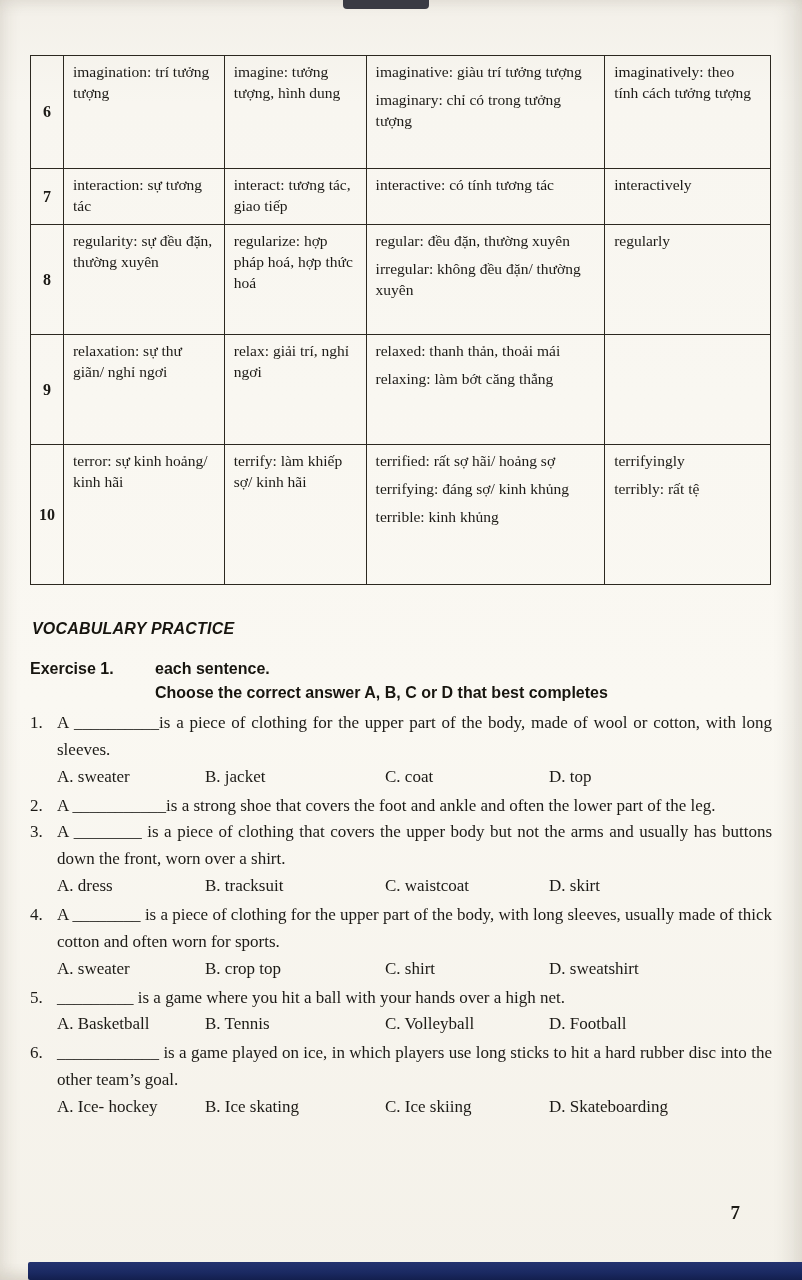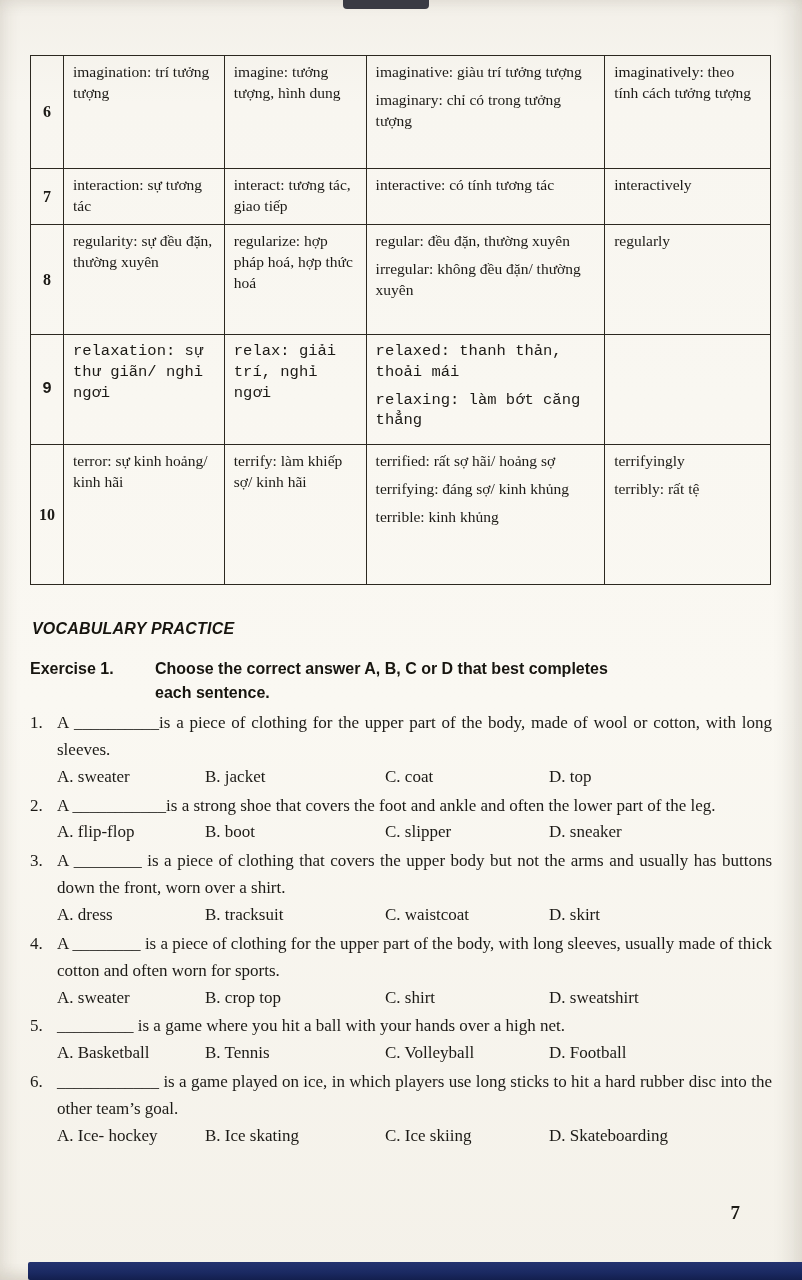--- a/index.html
+++ b/index.html
@@ -44,21 +44,21 @@
   .vtable td.num {
     text-align: center; vertical-align: middle;
     font-weight: bold; font-size: 16px; padding: 0 2px;
   }
   .c0 { width: 33px; } .c1 { width: 161px; } .c2 { width: 142px; }
   .c3 { width: 239px; } .c4 { width: 166px; }
   .ln + .ln { margin-top: 7px; }
   tr.r0 td { height: 113px; }
   tr.r1 td { height: 56px; }
   tr.r2 td { height: 110px; }
-  tr.r3 td { height: 110px; font-family: Liberation Mono, monospace; }
+  tr.r3 td { height: 110px; }
   tr.r4 td { height: 140px; }
   
   .vp-heading {
     position: absolute; left: 32px; top: 620px;
     font-family: "Liberation Sans", sans-serif;
     font-style: italic; font-weight: bold;
     font-size: 16px; letter-spacing: 0.2px;
     color: #17150f;
   }
   
@@ -186,22 +186,22 @@
         </td>
       </tr>
     </tbody>
   </table>
 
   <div class="vp-heading">VOCABULARY PRACTICE</div>
 
   <div class="exercise">
     <span class="ex-label">Exercise 1.</span>
     <span class="ex-body">
+      <div>each sentence.</div>
       <div>Choose the correct answer A, B, C or D that best completes</div>
-      <div>each sentence.</div>
     </span>
   </div>
 
   <div class="questions">
 
     <div class="q">
       <span class="qnum">1.</span>
       <div class="qbody">
         <p class="qtext">A __________is a piece of clothing for the upper part of the body, made of wool or cotton, with long sleeves.</p>
         <div class="opts">
@@ -210,26 +210,20 @@
           <span class="opt c">C. coat</span>
           <span class="opt d">D. top</span>
         </div>
       </div>
     </div>
 
     <div class="q">
       <span class="qnum">2.</span>
       <div class="qbody">
         <p class="qtext">A ___________is a strong shoe that covers the foot and ankle and often the lower part of the leg.</p>
-        <div class="opts">
-          <span class="opt a">A. flip-flop</span>
-          <span class="opt b">B. boot</span>
-          <span class="opt c">C. slipper</span>
-          <span class="opt d">D. sneaker</span>
-        </div>
       </div>
     </div>
 
     <div class="q">
       <span class="qnum">3.</span>
       <div class="qbody">
         <p class="qtext">A ________ is a piece of clothing that covers the upper body but not the arms and usually has buttons down the front, worn over a shirt.</p>
         <div class="opts">
           <span class="opt a">A. dress</span>
           <span class="opt b">B. tracksuit</span>

